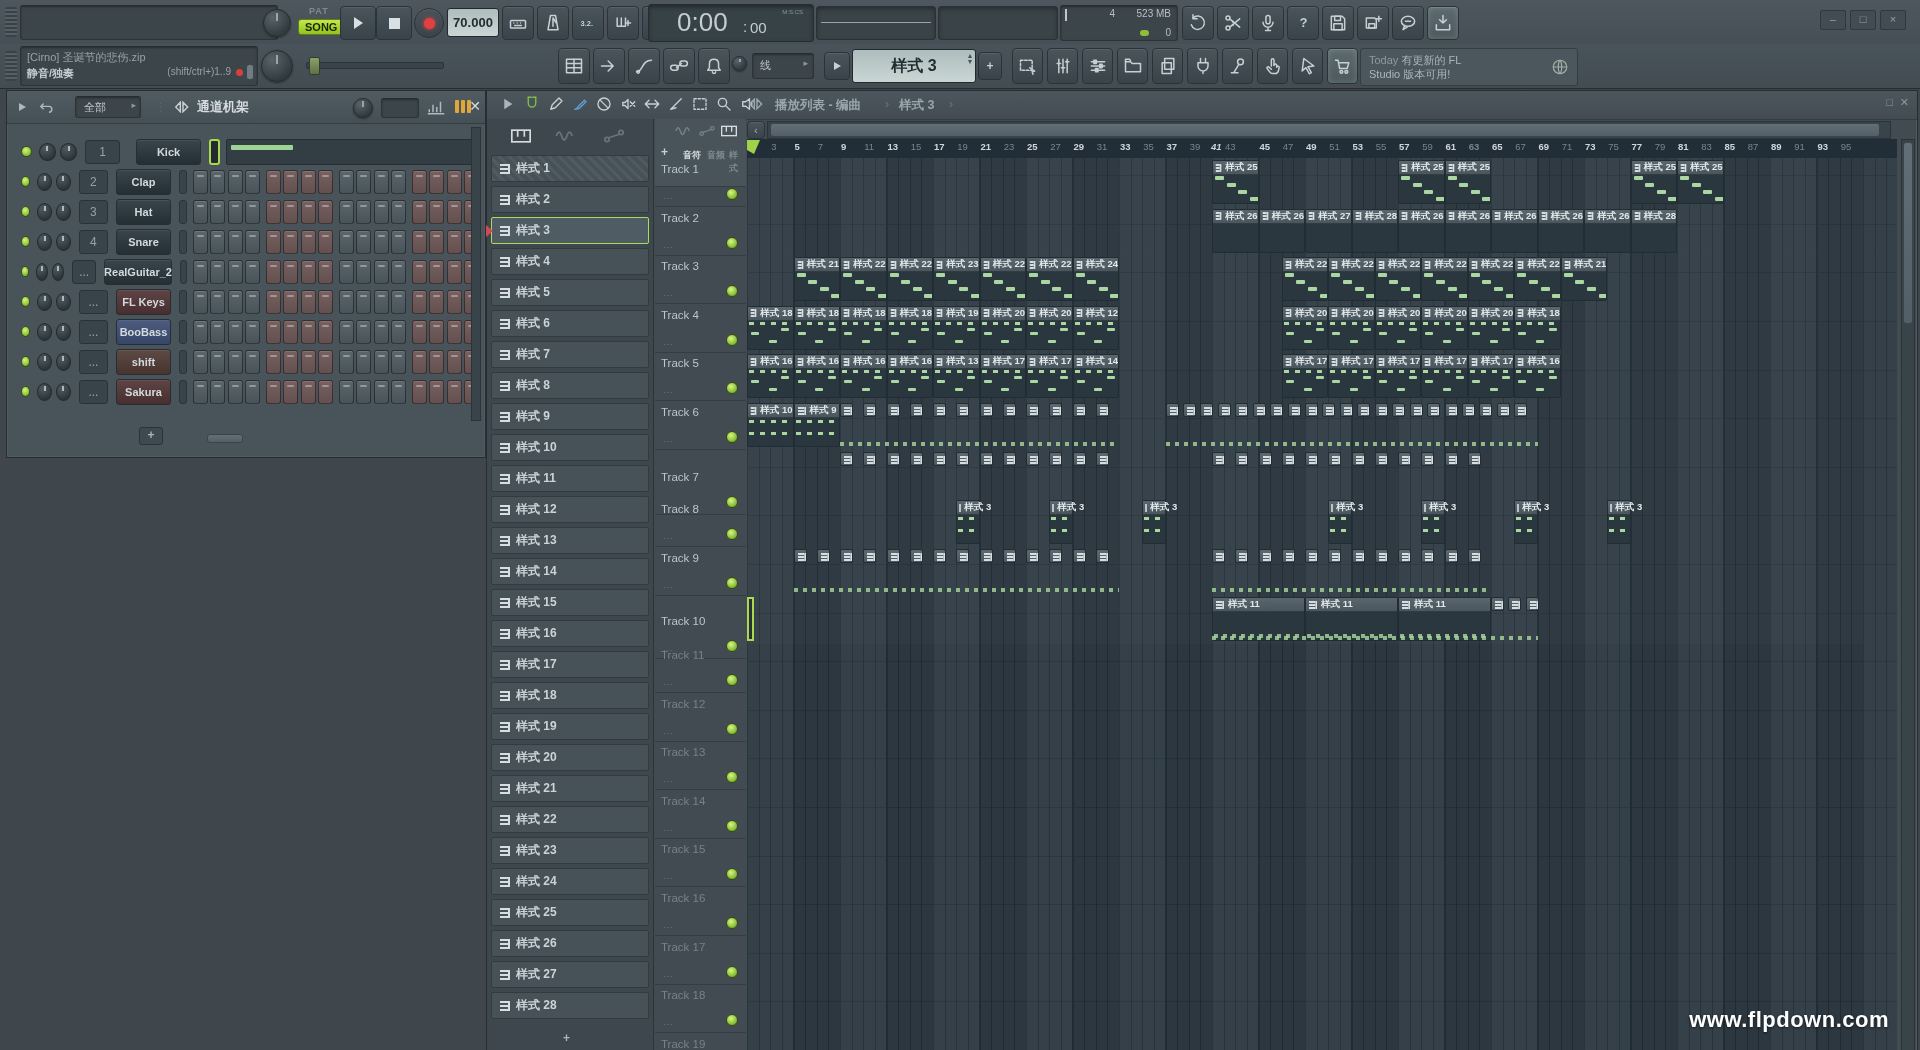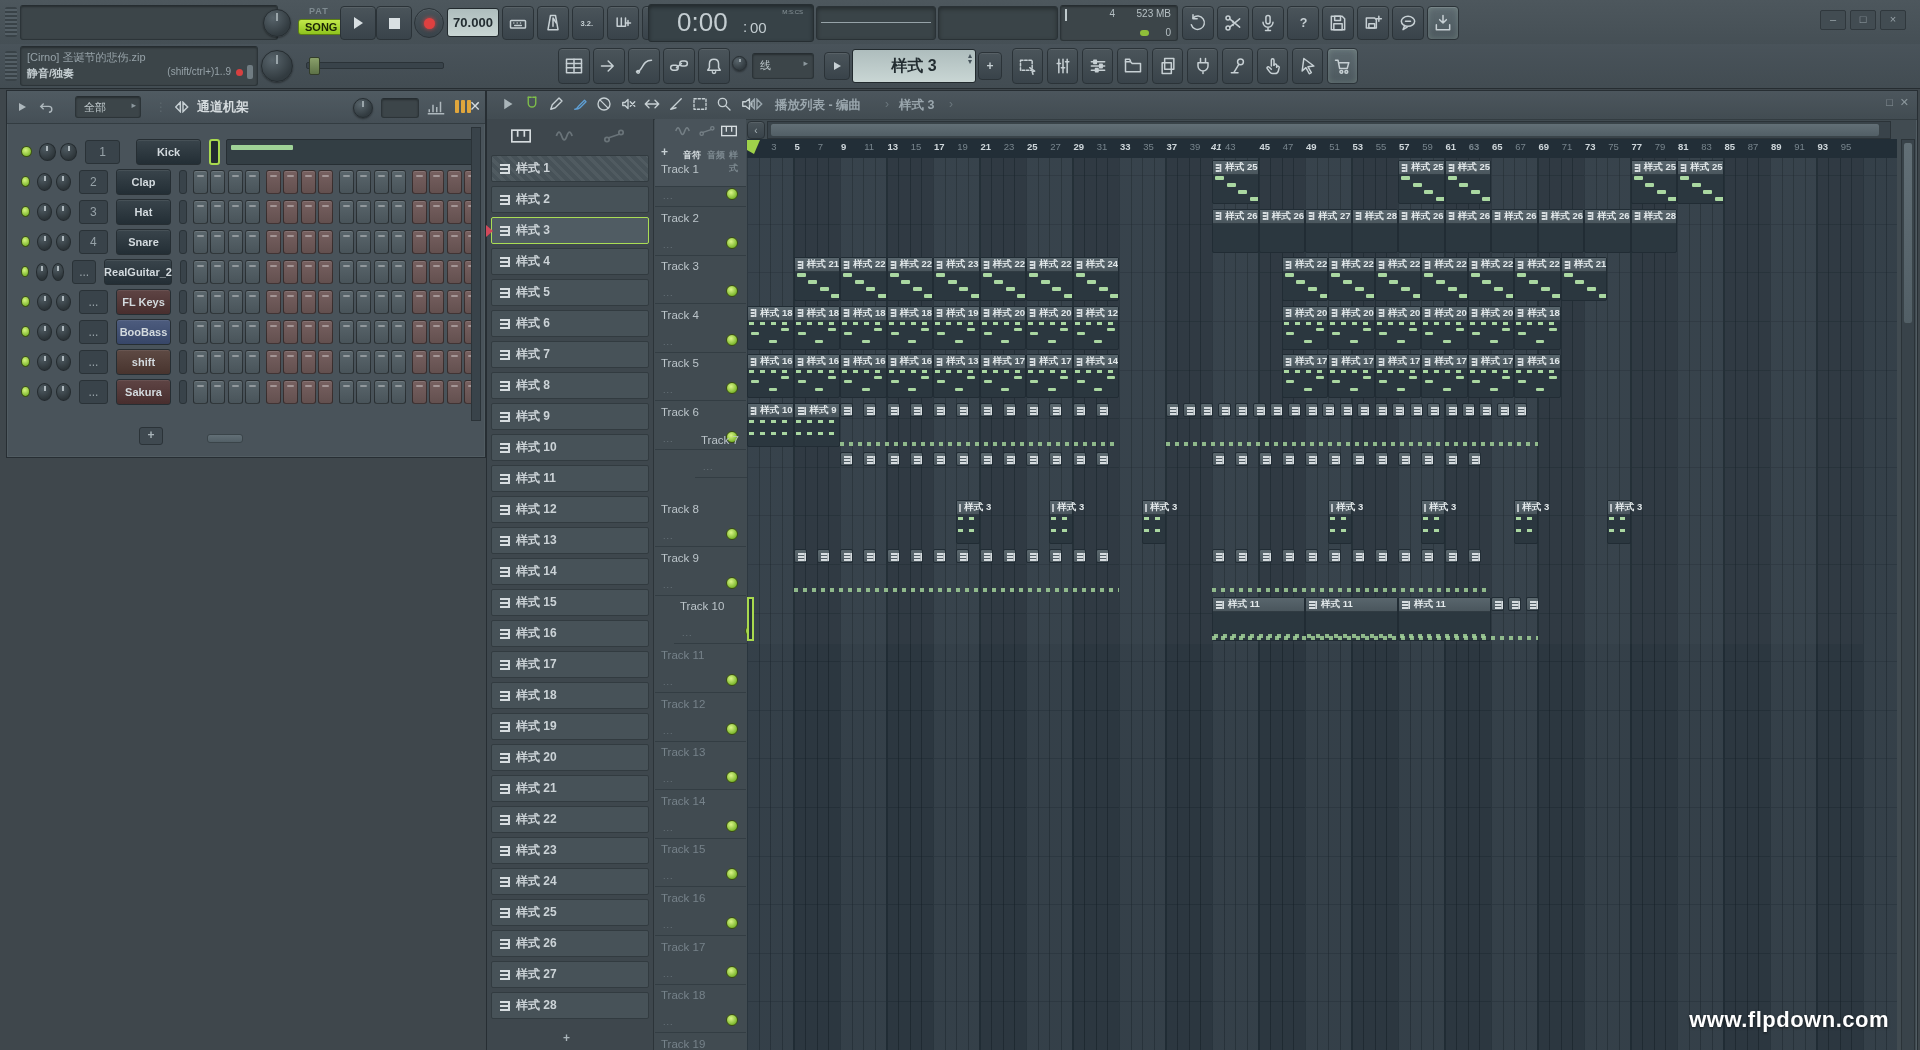--- a/index.html
+++ b/index.html
@@ -333,20 +333,30 @@
         </svg>
       </div>
       <div class="tbtn lit" style="width: 29px; height: 34px;">
         <svg width="20" height="20" viewBox="0 0 24 24" fill="none" stroke="#c7d0d4" stroke-width="1.8" stroke-linecap="round" stroke-linejoin="round">
           <path d="M3 5h3l2 10h9l2-7H8"></path>
           <circle cx="10" cy="19" r="1.7"></circle>
           <circle cx="16" cy="19" r="1.7"></circle>
         </svg>
       </div>
     </div>
+  <div class="abs updnote" style="left:1360px;top:4px;width:200px;height:28px;">
+    <span style="color:#8d999f;">Today</span>
+    <span>有更新的 FL</span><br>
+    <span>Studio 版本可用!</span>
+    <span style="position:absolute;right:8px;top:9px;">
+      <svg width="18" height="18" viewBox="0 0 24 24" fill="none" stroke="#9fb0a6" stroke-width="1.6">
+          <circle cx="12" cy="12" r="9"></circle>
+          <path d="M3 12h18M12 3c3 3 3 15 0 18M12 3c-3 3-3 15 0 18"></path>
+        </svg></span>
+  </div>
 </div>
 
 <div class="abs" id="desk"></div>
 
 <div class="abs winborder" id="rack">
   <div class="abs" id="rackhead">
     <svg style="margin-left:10px;" width="10" height="10" viewBox="0 0 10 10">
         <path d="M2 1l7 4-7 4z" fill="#aeb8bd"></path>
       </svg>
     <svg style="margin-left:12px;" width="14" height="12" viewBox="0 0 24 20" fill="none" stroke="#aeb8bd" stroke-width="2.4">
@@ -892,36 +902,36 @@
       <div class="trackhead" style="top: 261.4px; position: absolute;">
         <span class="tname ">Track 5</span>
     <span class="tdots">...</span>
     <span class="tled"></span>
       </div>
       <div class="trackhead" style="top: 310px; position: absolute;">
         <span class="tname ">Track 6</span>
     <span class="tdots">...</span>
     <span class="tled"></span>
       </div>
-      <div class="trackhead" style="top: 338px; position: absolute; margin-left: 40px;">
+      <div class="trackhead" style="top: 375px; position: absolute;">
         <span class="tname ">Track 7</span>
     <span class="tdots">...</span>
     <span class="tled"></span>
       </div>
       <div class="trackhead" style="top: 407.2px; position: absolute;">
         <span class="tname ">Track 8</span>
     <span class="tdots">...</span>
     <span class="tled"></span>
       </div>
       <div class="trackhead" style="top: 455.8px; position: absolute;">
         <span class="tname ">Track 9</span>
     <span class="tdots">...</span>
     <span class="tled"></span>
       </div>
-      <div class="trackhead" style="top: 504px; position: absolute; margin-left: 19px;">
+      <div class="trackhead" style="top: 519px; position: absolute;">
         <span class="tname ">Track 10</span>
     <span class="tdots">...</span>
     <span class="tled"></span>
       </div>
       <div class="trackhead" style="top: 553px; position: absolute;">
         <span class="tname dim">Track 11</span>
     <span class="tdots">...</span>
     <span class="tled"></span>
       </div>
       <div class="trackhead" style="top: 601.6px; position: absolute;">

